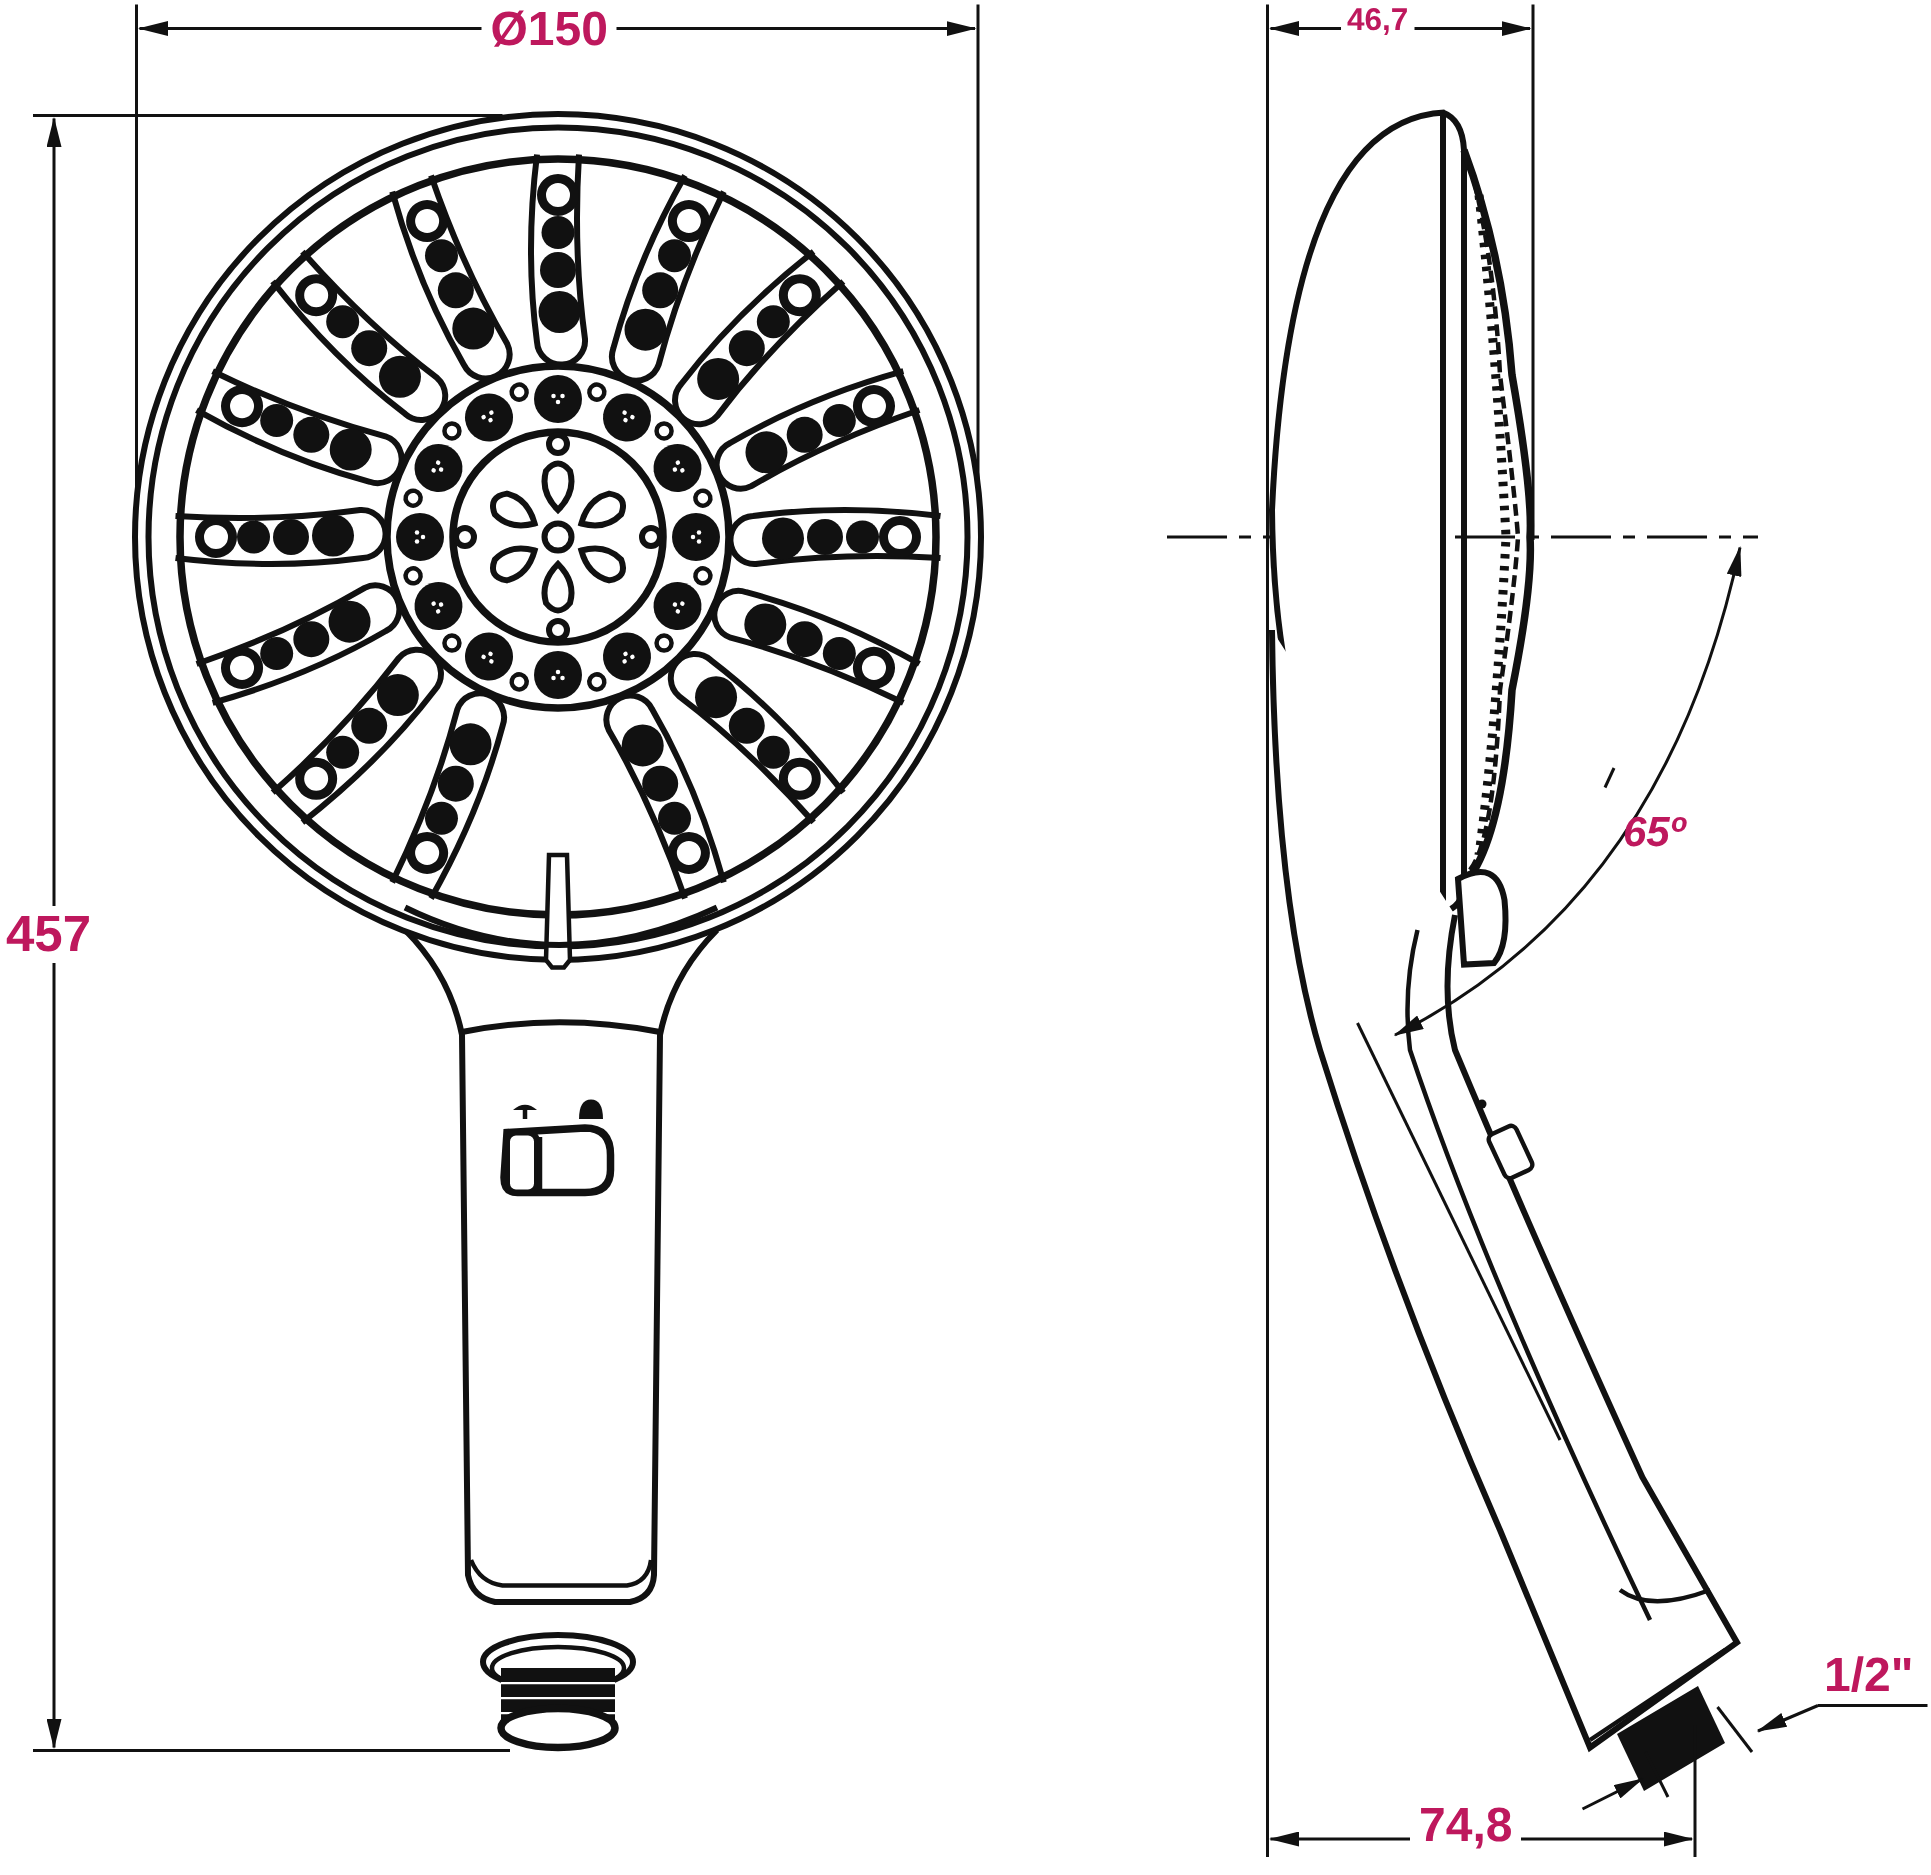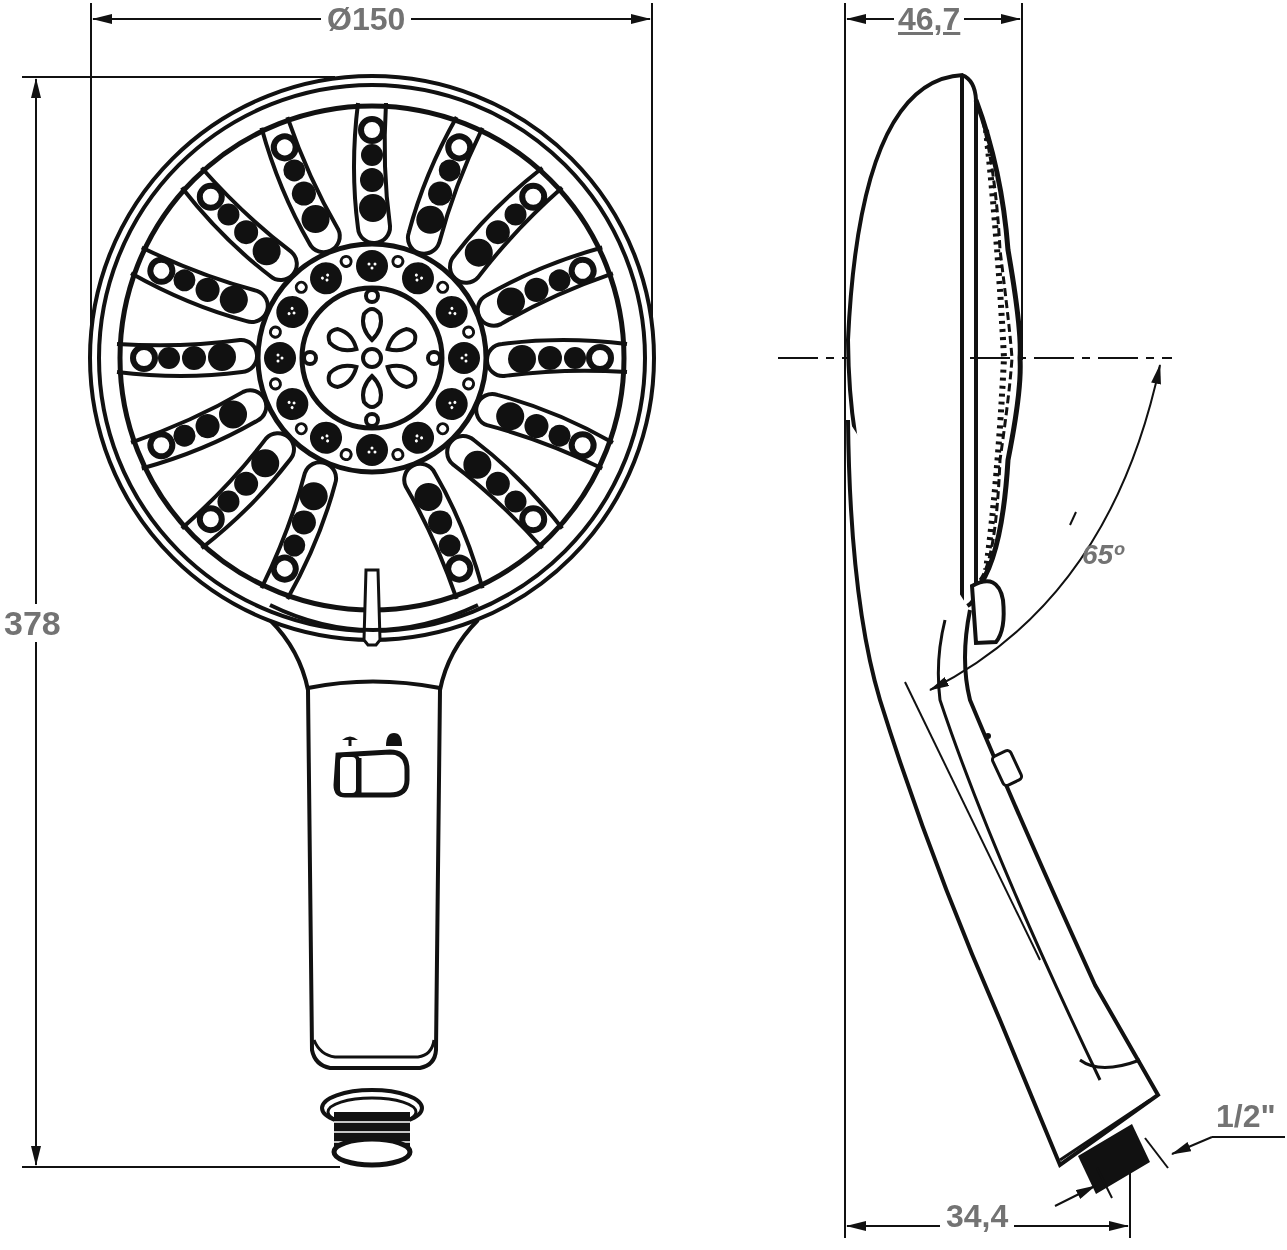--- a/index.html
+++ b/index.html
@@ -1,20 +1,20 @@
 <!DOCTYPE html>
 <html><head>
 <meta charset="utf-8">
 <style>
   html, body { margin: 0; padding: 0; background: #ffffff; }
   body { width: 1287px; height: 1250px; position: relative; overflow: hidden; font-family: "Liberation Sans", sans-serif; }
   svg { position: absolute; left: 0; top: 0; }
-  .dim-label { position: absolute; font-family: "Liberation Sans", sans-serif; font-weight: bold; color: #737373; background: #fff; line-height: 1; white-space: nowrap; }
+  .dim-label { position: absolute; font-family: "Liberation Sans", sans-serif; font-weight: bold; color: #be185d; background: #fff; line-height: 1; white-space: nowrap; }
   .lbl-150 { left: 321px; top: 3px; font-size: 32px; padding: 0 6px; }
-  .lbl-467 { left: 894px; top: 3px; font-size: 32px; padding: 0 4px; text-decoration: underline; }
+  .lbl-467 { left: 894px; top: 3px; font-size: 21px; padding: 0 4px; }
   .lbl-291 { left: 4px; top: 604px; font-size: 34px; padding: 2px 0; }
   .lbl-65 { left: 1082px; top: 541px; font-size: 28px; background: transparent; font-style: italic; }
   .lbl-748 { left: 940px; top: 1200px; font-size: 32px; padding: 0 6px; }
   .lbl-half { left: 1216px; top: 1100px; font-size: 32px; background: transparent; }
 </style>
 </head>
 <body>
 
 <svg width="1287" height="1250" viewBox="0 0 1287 1250" xmlns="http://www.w3.org/2000/svg">
   <defs>
@@ -198,16 +198,16 @@
     <g>
       <line x1="1145" y1="1138" x2="1168" y2="1168" stroke="#111" stroke-width="2"></line>
       <line x1="1212" y1="1137" x2="1285" y2="1137" stroke="#111" stroke-width="2"></line>
       <line x1="1212" y1="1137" x2="1172" y2="1154" stroke="#111" stroke-width="2" marker-end="url(#arr)"></line>
     </g>
   </g>
 </svg>
 
 <div class="dim-label lbl-150">Ø150</div>
 <div class="dim-label lbl-467">46,7</div>
-<div class="dim-label lbl-291">378</div>
+<div class="dim-label lbl-291">457</div>
 <div class="dim-label lbl-65">65º</div>
-<div class="dim-label lbl-748">34,4</div>
+<div class="dim-label lbl-748">74,8</div>
 <div class="dim-label lbl-half">1/2"</div>
 
 </body></html>

